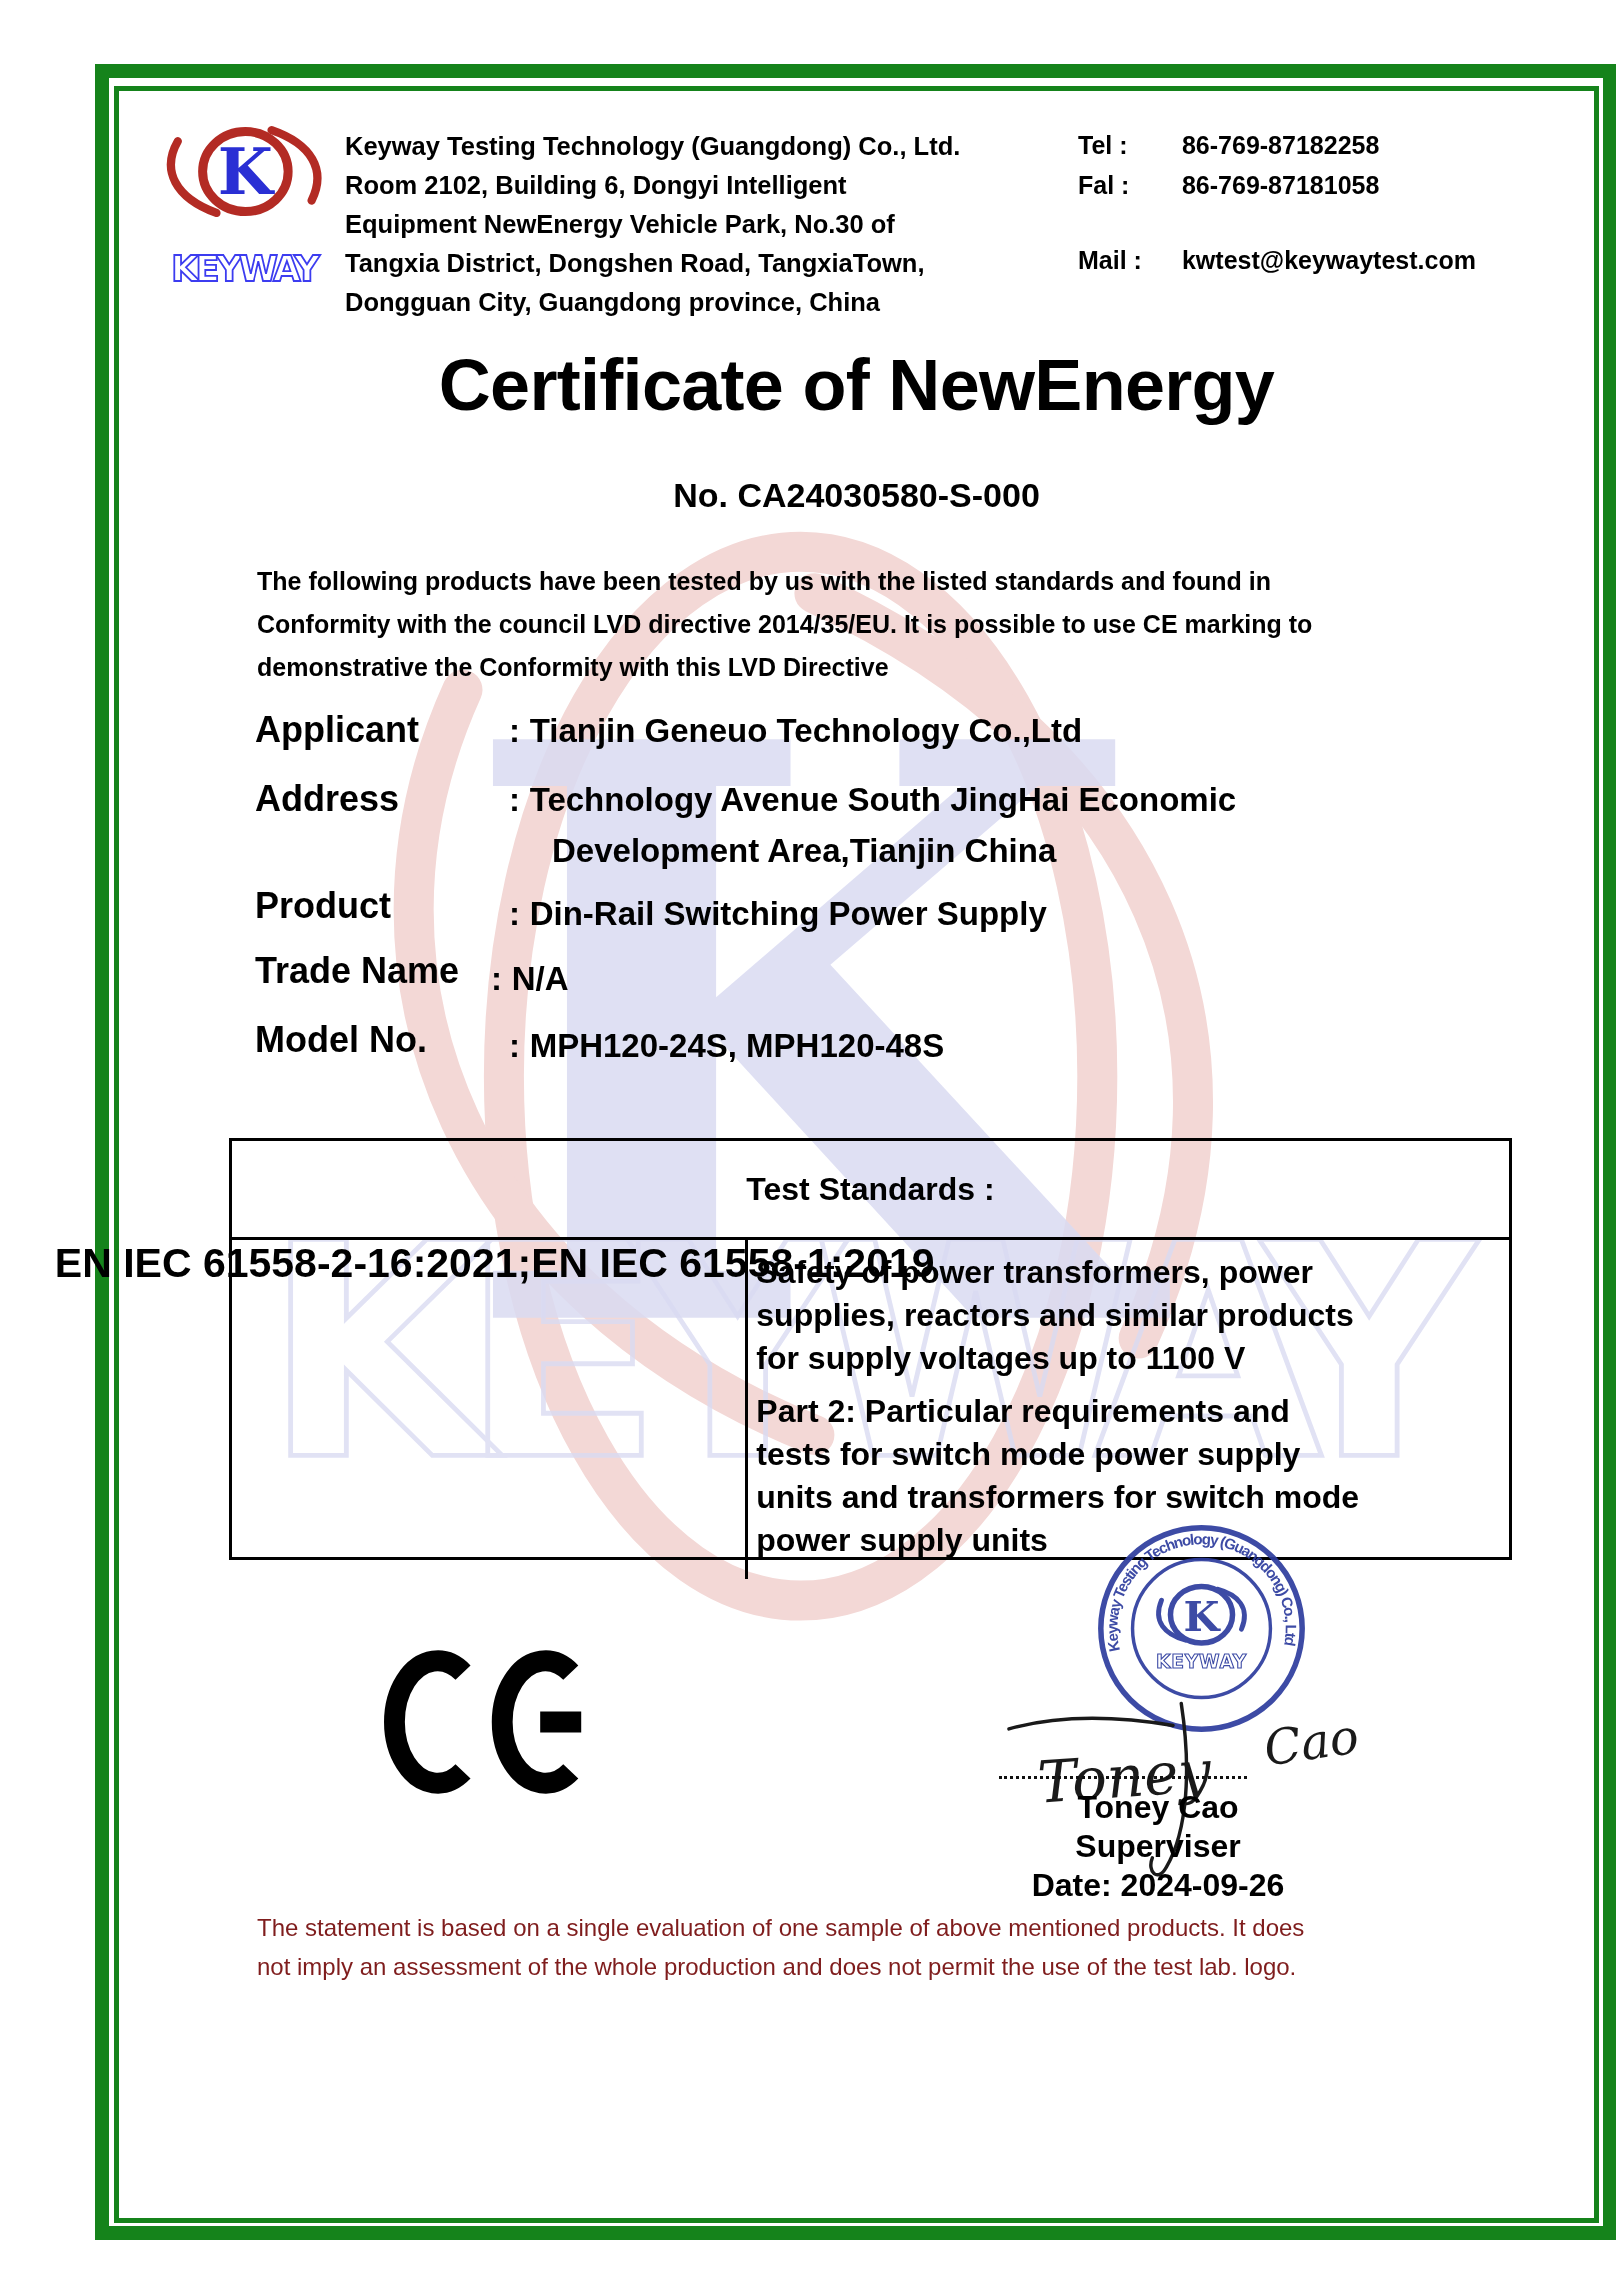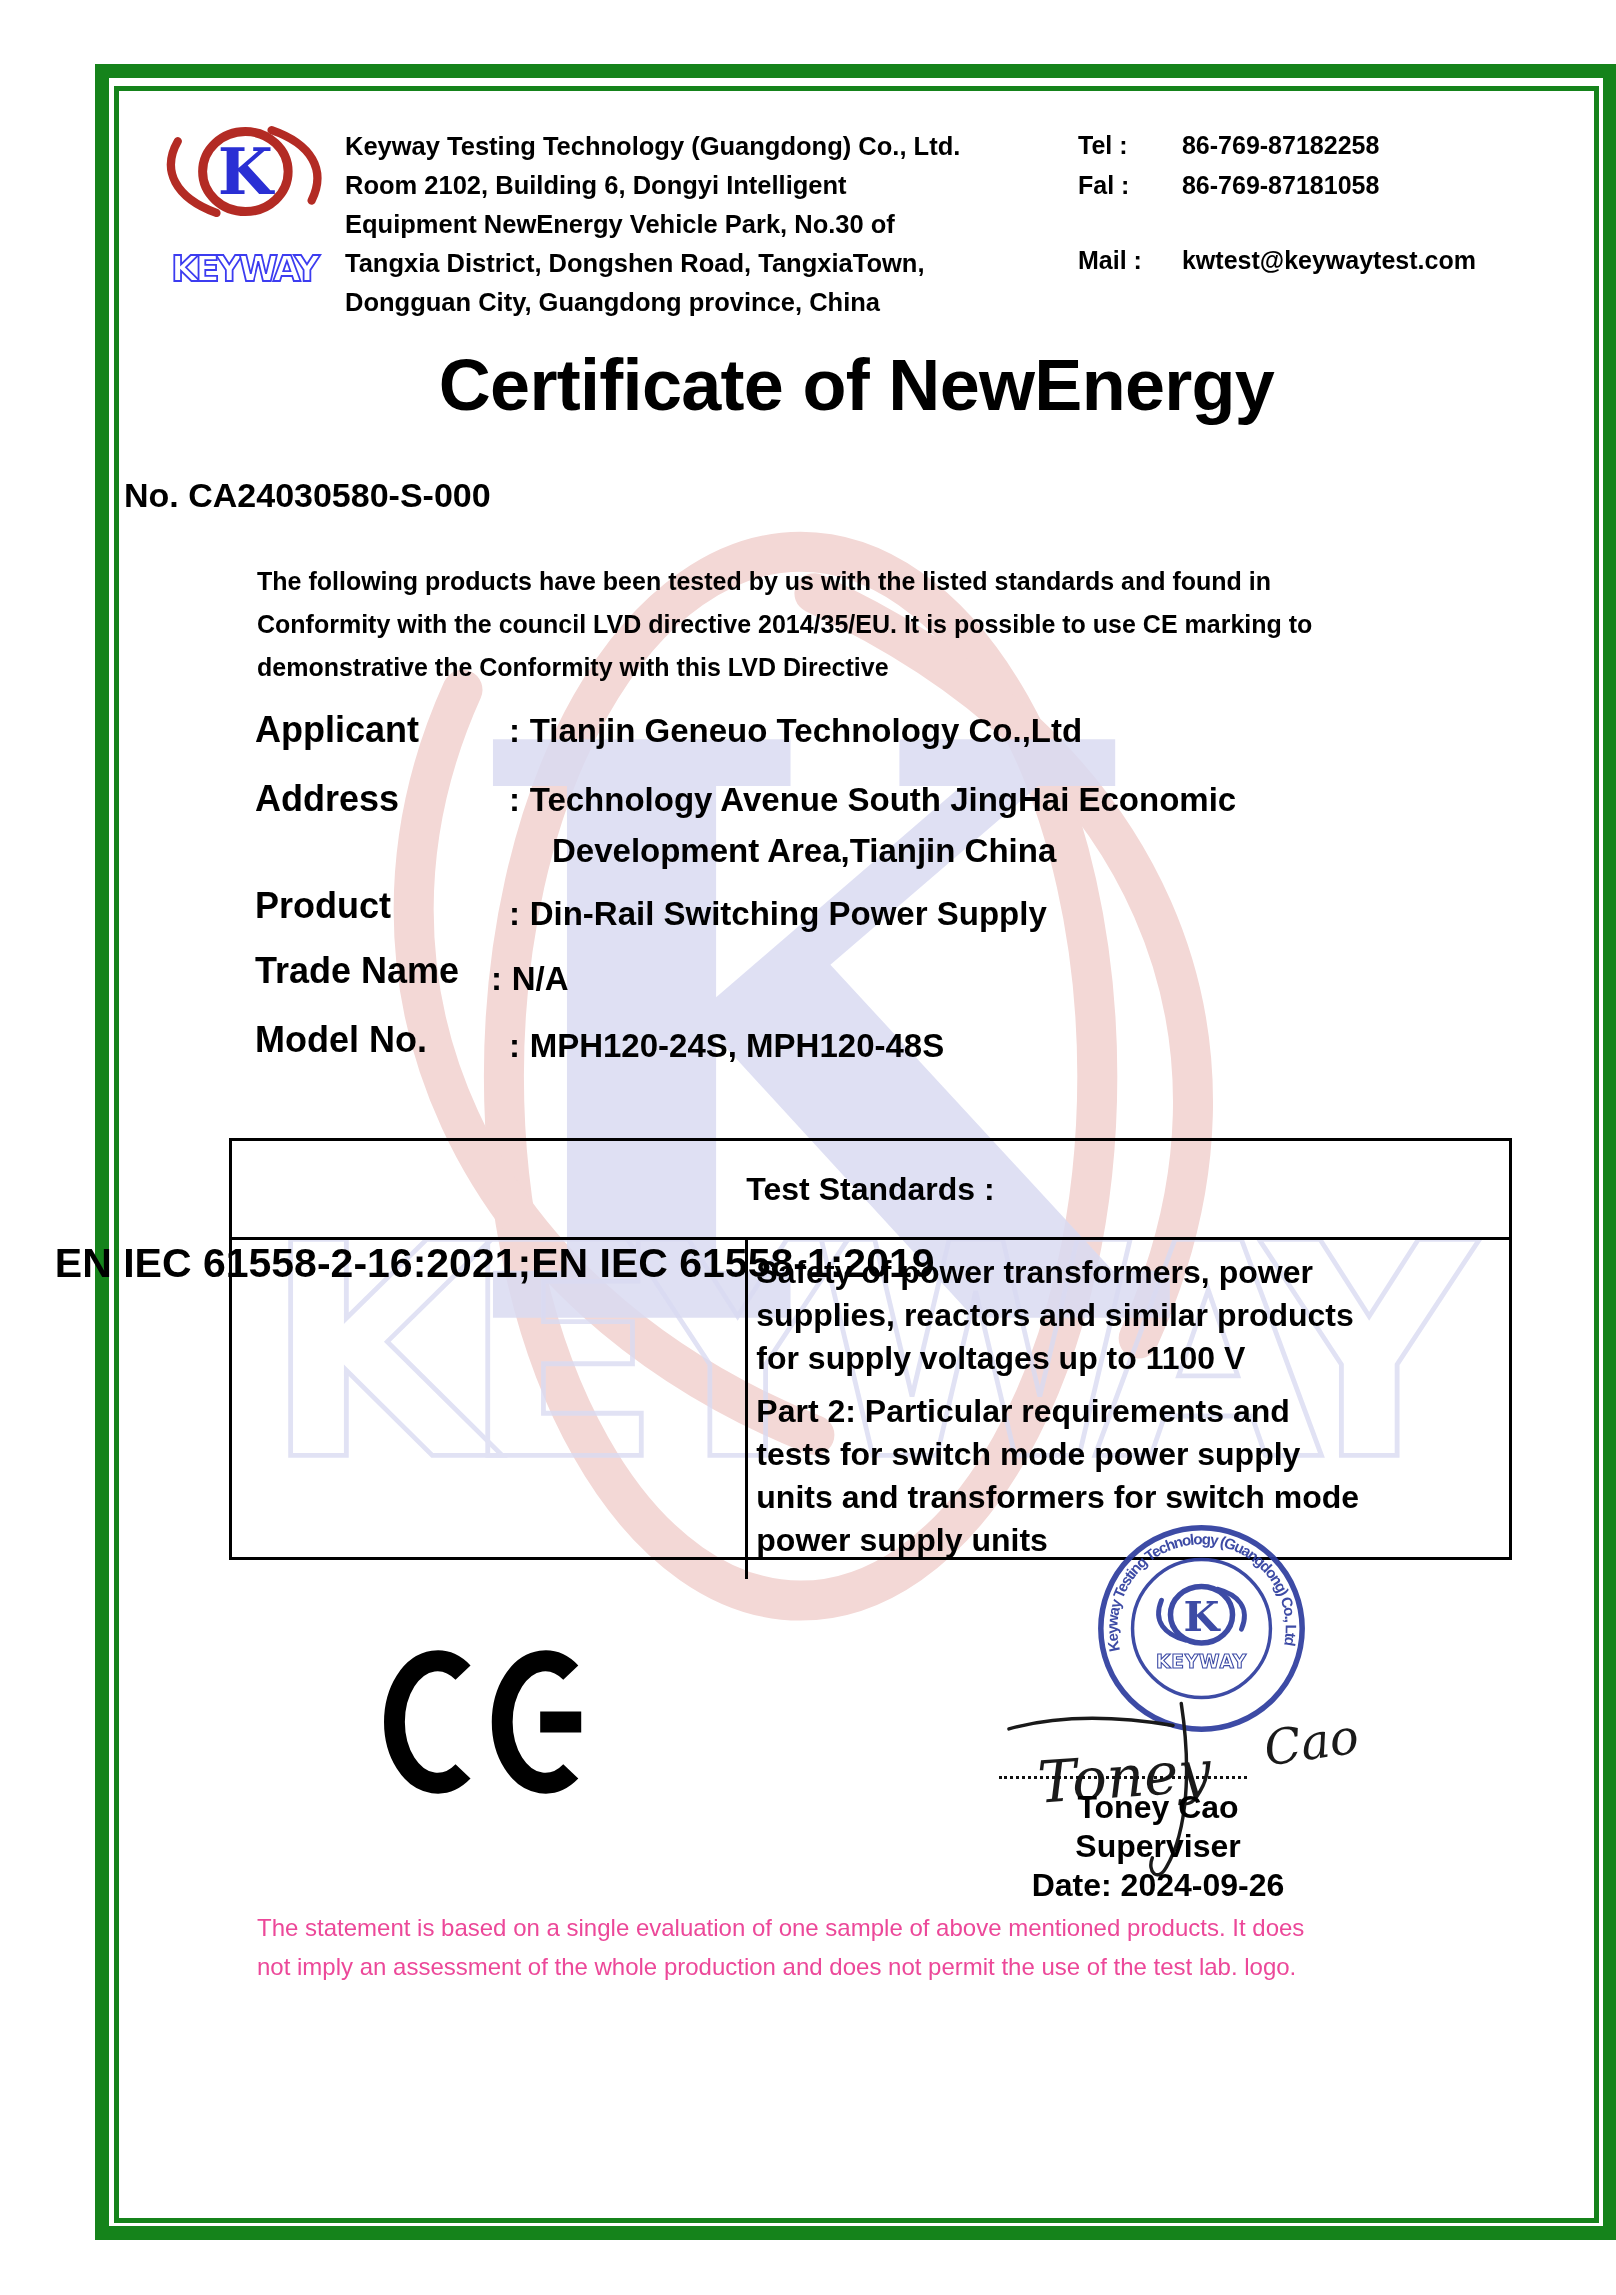--- a/index.html
+++ b/index.html
@@ -25,21 +25,21 @@
   .logo-k{font-family:"DejaVu Serif",serif;font-weight:bold;font-size:92px;fill:var(--logo_blue);}
   .logo-brand{font-family:"DejaVu Sans",sans-serif;font-weight:bold;font-size:52px;
         fill:#fff;stroke:var(--logo_brand_blue);stroke-width:2.6;}
   .company{position:absolute;left:345px;top:127px;font-size:25.5px;font-weight:bold;
         line-height:39px;white-space:nowrap;}
   .contact-row{position:absolute;left:1078px;font-size:25px;font-weight:bold;white-space:nowrap;}
   .contact-row .lbl{display:inline-block;width:97px;}
   
   .title{position:absolute;left:124px;right:28px;top:344px;text-align:center;
         font-size:72px;font-weight:bold;letter-spacing:-0.7px;}
-  .cert-no{position:absolute;left:124px;right:28px;top:476px;
+  .cert-no{position:absolute;left:124px;right:28px;top:476px;text-align:center;
         font-size:34px;font-weight:bold;}
   .intro{position:absolute;left:257px;top:560px;font-size:25px;font-weight:bold;
         line-height:43px;white-space:nowrap;}
   
   .f-row{position:absolute;white-space:nowrap;}
   .f-label{font-size:36px;font-weight:bold;margin-top:24px;}
   .f-val{font-size:33px;font-weight:bold;}
   .f-colon{font-size:33px;font-weight:bold;margin-right:9.7px;}
   
   .cert-table{position:absolute;left:229px;top:1138px;width:1283px;height:422px;
@@ -68,21 +68,21 @@
   .sig-svg{position:absolute;left:980px;top:1677px;}
   .sig-stroke{stroke:#1a1a1a;stroke-width:5;fill:none;stroke-linecap:round;}
   .sig-text{font-family:"DejaVu Serif",serif;font-style:italic;fill:#1a1a1a;}
   
   .dotted-line{position:absolute;left:999px;top:1776px;width:248px;height:0;
         border-top:3.4px dotted #111;}
   .signatory{position:absolute;left:1006px;top:1788px;width:304px;text-align:center;
         font-size:32px;font-weight:bold;line-height:39px;}
   
   .footer{position:absolute;left:257px;top:1908px;font-size:24px;font-weight:400;
-        line-height:39px;color:#ec4899;white-space:nowrap;}
+        line-height:39px;color:#7f1d1d;white-space:nowrap;}
 </style>
 </head>
 <body>
 
 <div class="page">
 
   <svg class="wm" style="left:359px;top:262px;" width="897" height="1449" viewBox="0 0 1300 2100">
     <ellipse class="wm-ring" cx="640" cy="1180" rx="430" ry="760"></ellipse>
     <path class="wm-swoosh" d="M 150 620 C -40 1040, 160 1500, 660 1700"></path>
     <path class="wm-swoosh" d="M 1130 1560 C 1330 1120, 1140 700, 660 480"></path>

